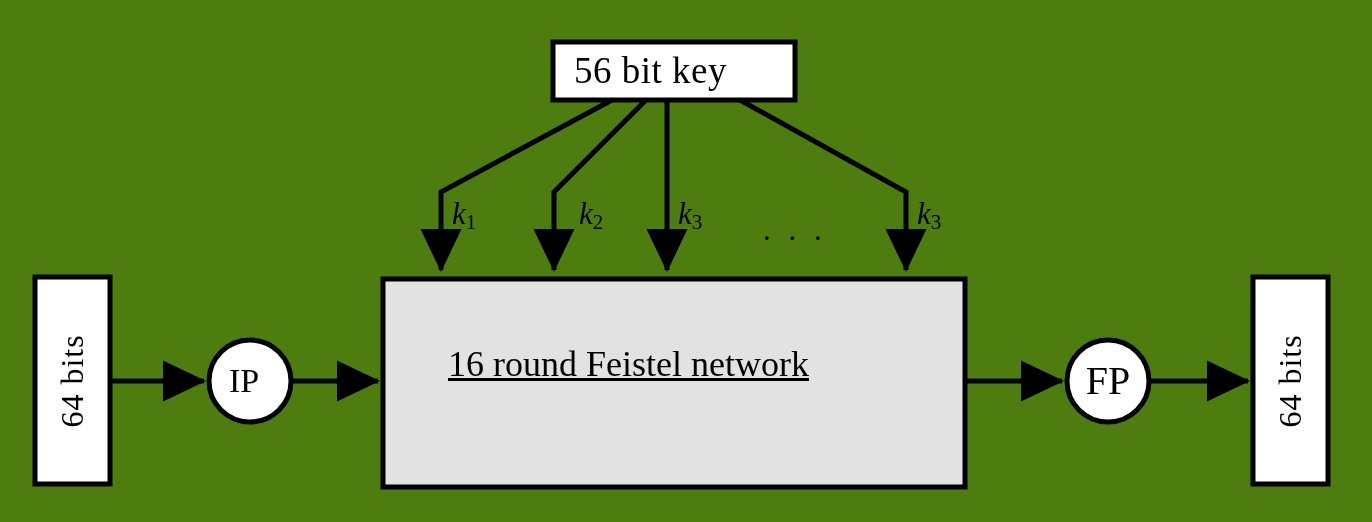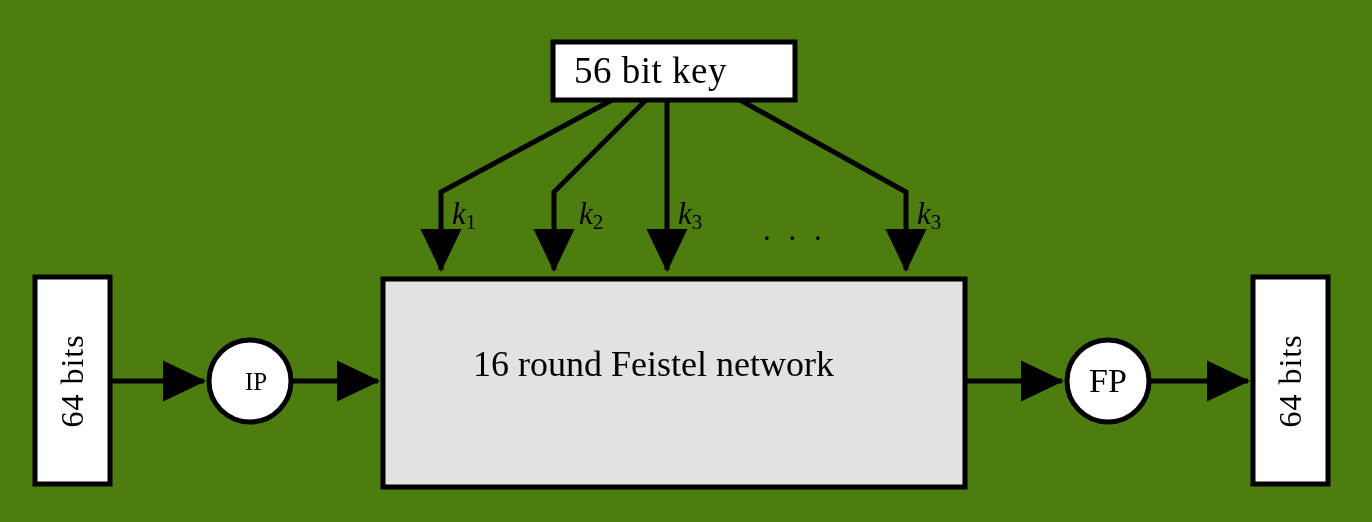--- a/index.html
+++ b/index.html
@@ -30,32 +30,33 @@
     font-family: "Liberation Serif", "DejaVu Serif", serif;
   }
   .lbl-key {
     font-size: 37px;
     left: 574px;
     top: 52px;
     letter-spacing: 0.5px;
   }
   .lbl-main {
     font-size: 36px;
-    left: 473px;
+    left: 448px;
     top: 364px;
     transform: translateY(-50%);
+    text-decoration: underline;
   }
   .lbl-ip {
-    font-size: 25px;
-    left: 256px;
+    font-size: 34px;
+    left: 244px;
     top: 381px;
     transform: translate(-50%, -50%);
   }
   .lbl-fp {
-    font-size: 34px;
+    font-size: 40px;
     left: 1108px;
     top: 381px;
     transform: translate(-50%, -50%);
     text-align: right;
   }
   .lbl-rot {
     font-size: 32px;
     transform-origin: 50% 50%;
     letter-spacing: 1px;
   }

